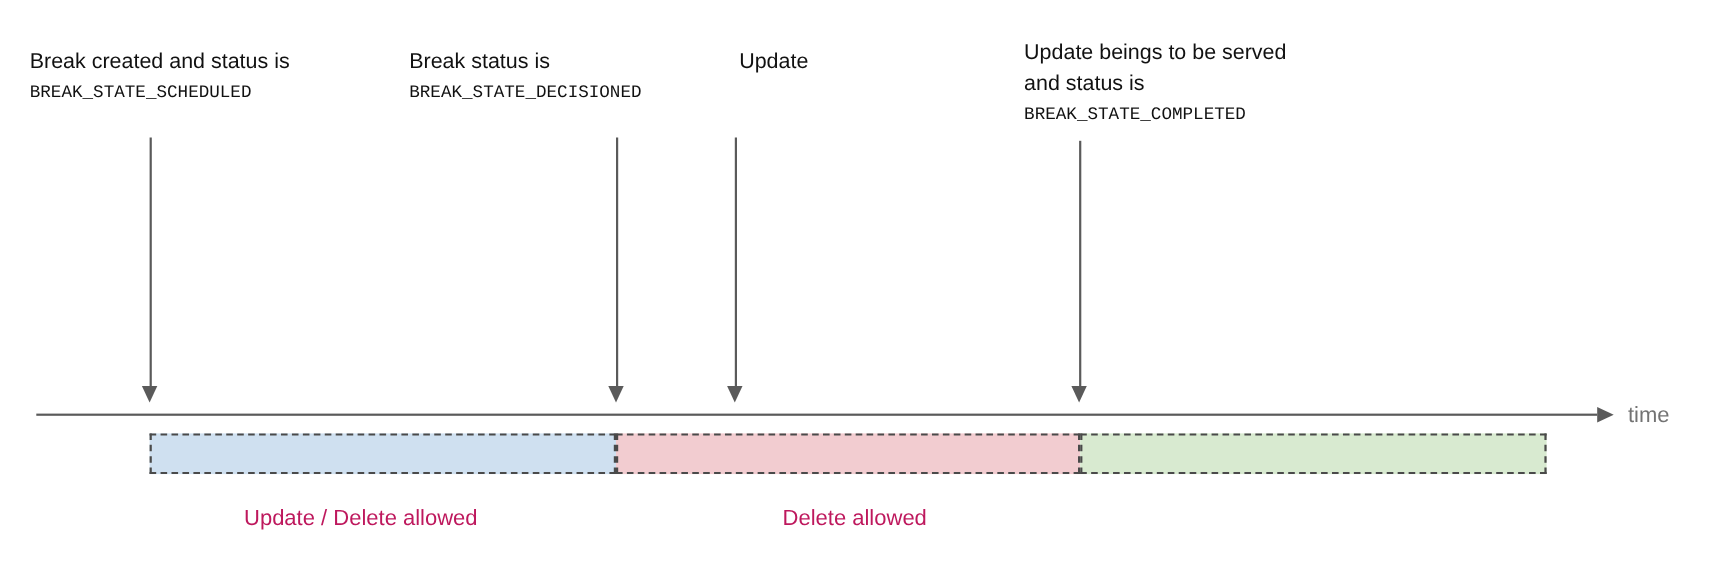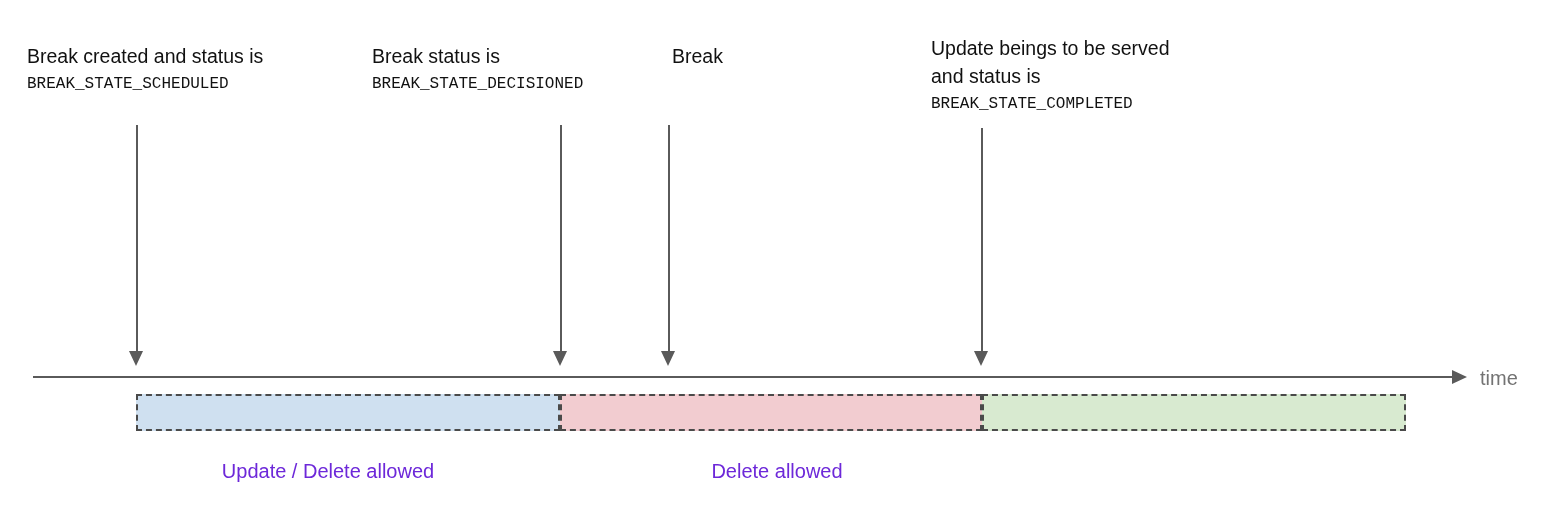--- a/index.html
+++ b/index.html
@@ -79,21 +79,21 @@
     position: absolute;
     box-sizing: border-box;
     border: 2px dashed #4a4a4a;
   }
 
   
   .caption {
     position: absolute;
     font-family: "Liberation Sans", sans-serif;
     font-size: 20px;
-    color: #6d28d9;
+    color: #be185d;
     white-space: nowrap;
     text-align: center;
     transform: translateX(-50%);
   }
 </style>
 </head>
 <body>
 
 <div id="diagram">
 
@@ -105,21 +105,21 @@
   <div class="vhead" style="left:128.5px; top:351px;"></div>
 
   <div class="annotation" style="left:352px; top:42px;margin-left:20px;">
     <span class="line">Break status is</span>
     <span class="line mono">BREAK_STATE_DECISIONED</span>
   </div>
   <div class="vline" style="left:560px; top:125px; height:226px;"></div>
   <div class="vhead" style="left:552.5px; top:351px;"></div>
 
   <div class="annotation" style="left:672px; top:42px;">
-    <span class="line">Break</span>
+    <span class="line">Update</span>
   </div>
   <div class="vline" style="left:668px; top:125px; height:226px;"></div>
   <div class="vhead" style="left:660.5px; top:351px;"></div>
 
   <div class="annotation" style="left:931px; top:34px;">
     <span class="line">Update beings to be served</span>
     <span class="line">and status is</span>
     <span class="line mono">BREAK_STATE_COMPLETED</span>
   </div>
   <div class="vline" style="left:981px; top:128px; height:223px;"></div>

